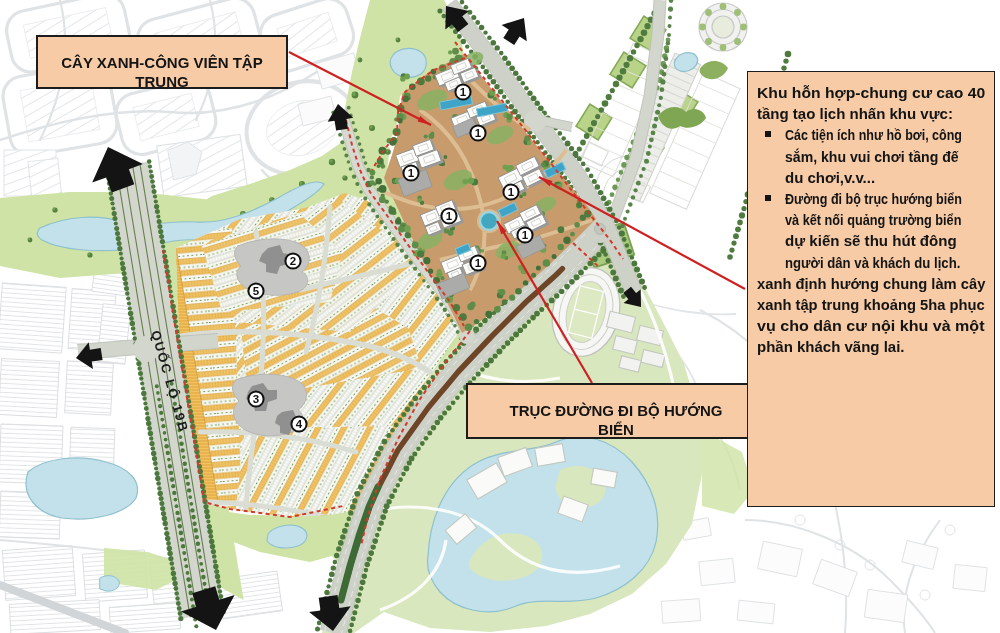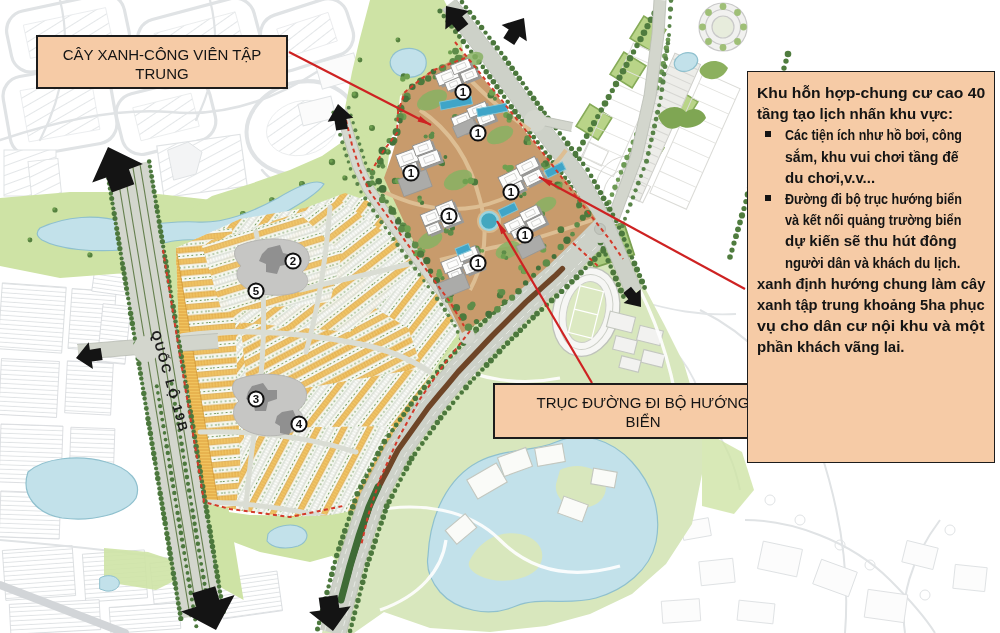--- a/index.html
+++ b/index.html
@@ -1,19 +1,19 @@
 <!DOCTYPE html>
 <html><head><meta charset="utf-8">
 <style>
 html,body{margin:0;padding:0;background:#fff}
 #wrap{position:relative;width:1000px;height:633px;overflow:hidden;font-family:"Liberation Sans",sans-serif}
 #wrap svg{position:absolute;left:0;top:0}
 .box{position:absolute;background:#F6CBA6;border:2px solid #1c1c1c;box-sizing:border-box;color:#141414}
-.cap{font-weight:normal;font-size:15px;line-height:19px;text-align:center;padding-top:8px}
-#b2{left:747px;top:71px;width:248px;height:392px;border-width:1.5px;padding:10px 8px 0 9px;font-weight:bold;font-size:15px}
+.cap{font-weight:bold;font-size:15px;line-height:19px;text-align:center;padding-top:16px}
+#b2{left:747px;top:71px;width:248px;height:436px;border-width:1.5px;padding:10px 8px 0 9px;font-weight:bold;font-size:15px}
 #b2 .ln{position:relative;line-height:21.2px;height:21.2px;white-space:nowrap}
 #b2 .ind{padding-left:28px}
 #b2 .tx{display:inline-block;transform-origin:0 50%;white-space:nowrap}
 #b2 .bul{position:absolute;left:8px;top:7px;width:6px;height:6px;background:#141414}
 </style></head>
 <body>
 <div id="wrap">
 <svg width="1000" height="633" viewBox="0 0 1000 633">
 <defs>
 <pattern id="sA" width="60" height="22.8" patternUnits="userSpaceOnUse" patternTransform="rotate(-52)">
@@ -1398,21 +1398,21 @@
 <polygon points="641.0,307.0 623.6,303.0 628.3,299.3 623.3,293.0 631.0,286.8 636.1,293.0 640.7,289.2" fill="#141414"></polygon>
 <polygon points="333.0,631.0 309.1,612.1 320.5,610.5 318.7,597.7 337.5,595.0 339.3,607.9 350.7,606.3" fill="#141414"></polygon>
 <path d="M289,52 L431,125" fill="none" stroke="#CE2222" stroke-width="2.2" stroke-linecap="butt" stroke-linejoin="round"></path>
 <polygon points="431.0,125.0 417.5,121.4 420.2,116.1" fill="#CE2222"></polygon>
 <path d="M745,289 L539,177" fill="none" stroke="#CE2222" stroke-width="2.2" stroke-linecap="butt" stroke-linejoin="round"></path>
 <polygon points="539.0,177.0 552.5,180.9 549.6,186.2" fill="#CE2222"></polygon>
 <path d="M592,383 L497,221" fill="none" stroke="#CE2222" stroke-width="2.2" stroke-linecap="butt" stroke-linejoin="round"></path>
 <polygon points="497.0,221.0 506.5,231.3 501.3,234.3" fill="#CE2222"></polygon>
 </svg>
 <div class="box cap" style="left:36px;top:35px;width:252px;height:54px;">CÂY XANH-CÔNG VIÊN TẬP<br>TRUNG</div>
-<div class="box cap" style="left:466px;top:383px;width:300px;height:56px;margin-left:27px;">TRỤC ĐƯỜNG ĐI BỘ HƯỚNG<br>BIỂN</div>
+<div class="box cap" style="left:466px;top:383px;width:300px;height:56px;">TRỤC ĐƯỜNG ĐI BỘ HƯỚNG<br>BIỂN</div>
 <div class="box" id="b2">
 <div class="ln"><span class="tx" style="transform:scaleX(1.0459)">Khu hỗn hợp-chung cư cao 40</span></div>
 <div class="ln"><span class="tx" style="transform:scaleX(1.0000)">tầng tạo lịch nhấn khu vực:</span></div>
 <div class="ln ind"><span class="bul"></span><span class="tx" style="transform:scaleX(0.8333)">Các tiện ích như hồ bơi, công</span></div>
 <div class="ln ind"><span class="tx" style="transform:scaleX(0.9390)">sắm, khu vui chơi tầng đế</span></div>
 <div class="ln ind"><span class="tx" style="transform:scaleX(1.0000)">du chơi,v.v...</span></div>
 <div class="ln ind"><span class="bul"></span><span class="tx" style="transform:scaleX(0.8368)">Đường đi bộ trục hướng biển</span></div>
 <div class="ln ind"><span class="tx" style="transform:scaleX(0.8475)">và kết nối quảng trường biển</span></div>
 <div class="ln ind"><span class="tx" style="transform:scaleX(1.0050)">dự kiến sẽ thu hút đông</span></div>
 <div class="ln ind"><span class="tx" style="transform:scaleX(0.8772)">người dân và khách du lịch.</span></div>

